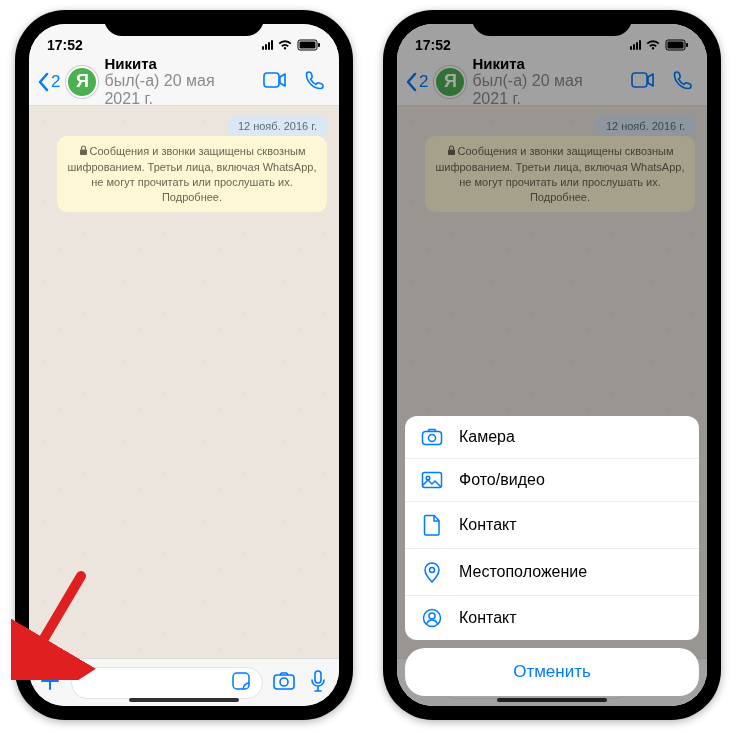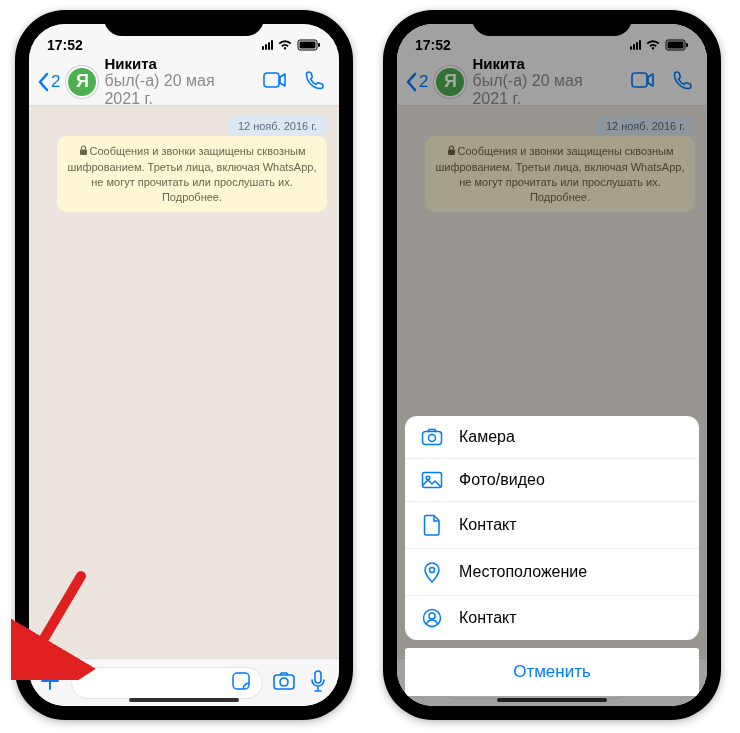--- a/index.html
+++ b/index.html
@@ -158,21 +158,21 @@
   .sheet-item {
     display: flex; align-items: center; gap: 16px;
     padding: 12px 16px;
     font-size: 16px; color: #000;
     border-bottom: 1px solid #eee;
   }
   .sheet-item:last-child { border-bottom: none; }
   .sheet-item .icon { color: #007aff; width: 22px; display: flex; justify-content: center; }
   .sheet-cancel {
     background: #fff;
-    border-radius: 3px;
+    border-radius: 20px;
     text-align: center;
     padding: 14px;
     font-size: 17px;
     color: #007aff;
     font-weight: 500;
   }
 
   
   .arrow-annot {
     position: absolute;

